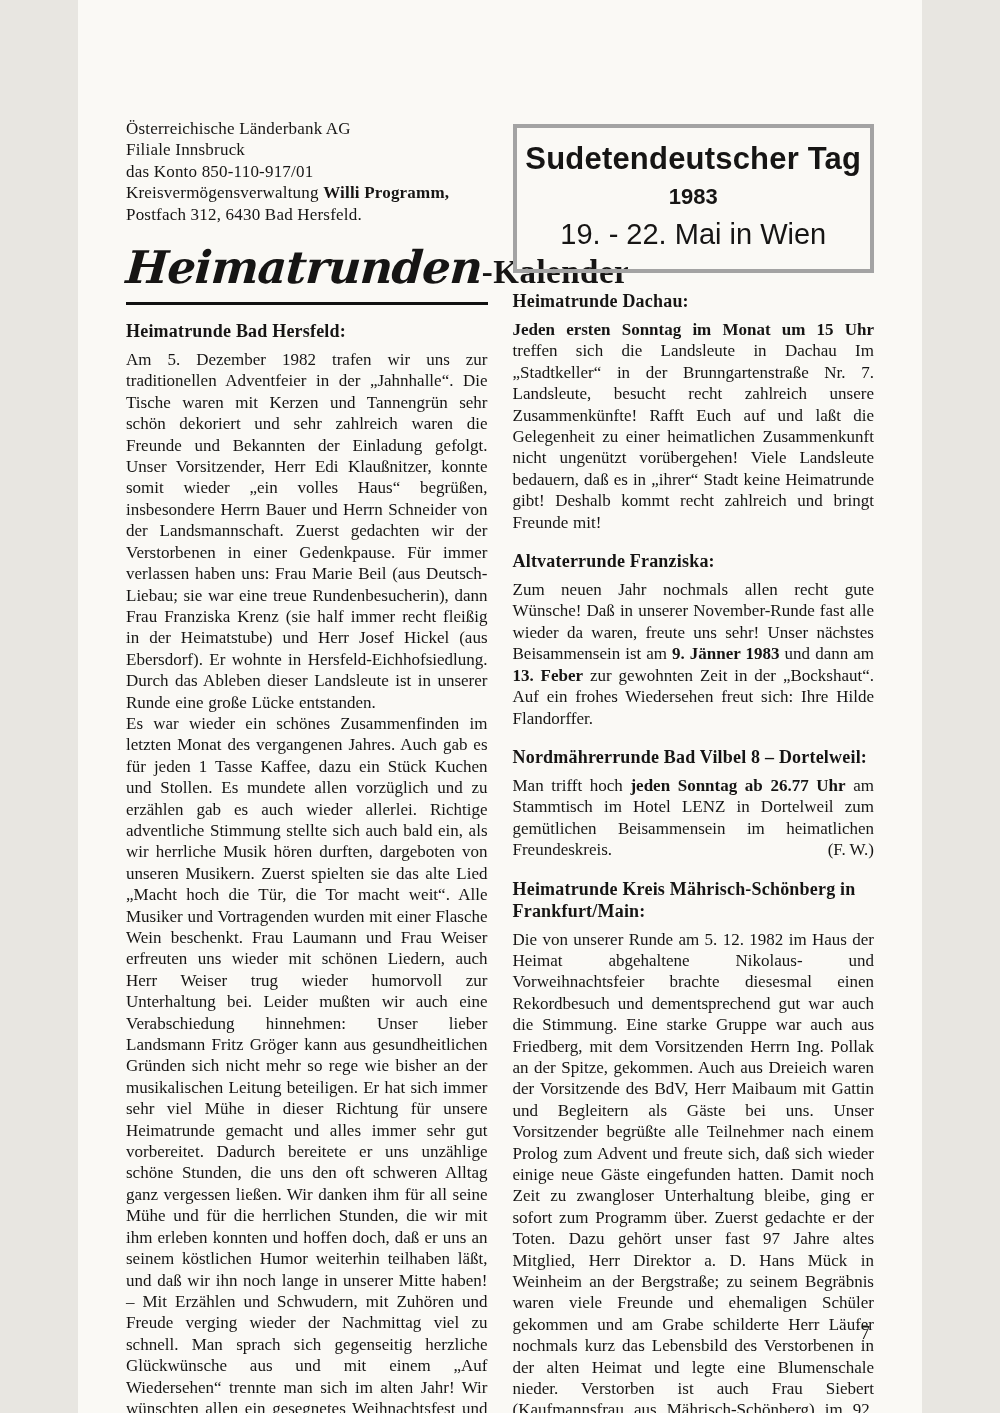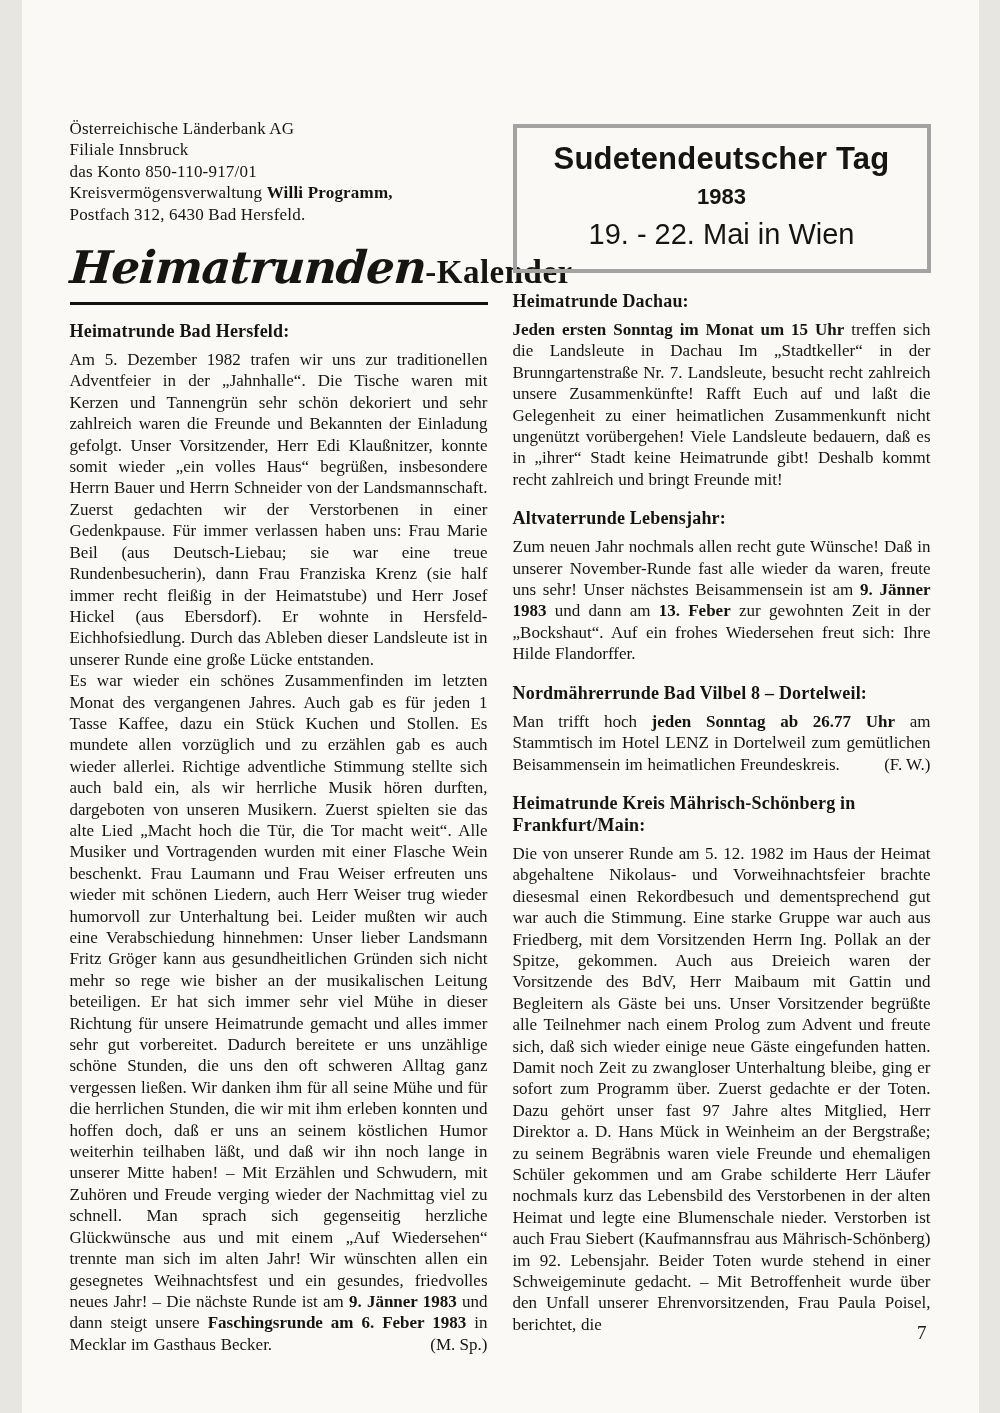--- a/index.html
+++ b/index.html
@@ -2,21 +2,21 @@
 <html lang="de"><head>
 <meta charset="utf-8">
 <style>
   html, body {
     margin: 0;
     padding: 0;
     background: #e8e6e1;
   }
   .page {
     position: relative;
-    width: 957px;
+    width: 844px;
     height: 1413px;
     margin: 0 auto;
     background: #faf9f5;
     color: #161514;
     overflow: hidden;
     font-family: "Liberation Serif", serif;
   }
   .columns {
     display: flex;
     padding: 0 48px;
@@ -139,21 +139,21 @@
     <div class="col col-right">
       <div class="event-box">
         <div class="event-title">Sudetendeutscher Tag</div>
         <div class="event-year">1983</div>
         <div class="event-date">19. - 22. Mai in Wien</div>
       </div>
 
       <h3 class="sec-heading">Heimatrunde Dachau:</h3>
       <p class="body-text"><b>Jeden ersten Sonntag im Monat um 15 Uhr</b><span> treffen sich die Landsleute in Dachau Im „Stadtkeller“ in der Brunngartenstraße Nr. 7. Landsleute, besucht recht zahlreich unsere Zusammenkünfte! Rafft Euch auf und laßt die Gelegenheit zu einer heimatlichen Zusammenkunft nicht ungenützt vorübergehen! Viele Landsleute bedauern, daß es in „ihrer“ Stadt keine Heimatrunde gibt! Deshalb kommt recht zahlreich und bringt Freunde mit!</span></p>
 
-      <h3 class="sec-heading">Altvaterrunde Lebensjahr:</h3>
+      <h3 class="sec-heading">Altvaterrunde Franziska:</h3>
       <p class="body-text"><span>Zum neuen Jahr nochmals allen recht gute Wünsche! Daß in unserer November-Runde fast alle wieder da waren, freute uns sehr! Unser nächstes Beisammensein ist am </span><b>9. Jänner 1983</b><span> und dann am </span><b>13. Feber</b><span> zur gewohnten Zeit in der „Bockshaut“. Auf ein frohes Wiedersehen freut sich: Ihre Hilde Flandorffer.</span></p>
 
       <h3 class="sec-heading">Nordmährerrunde Bad Vilbel 8 – Dortelweil:</h3>
       <p class="body-text"><span>Man trifft hoch </span><b>jeden Sonntag ab 26.77 Uhr</b><span> am Stammtisch im Hotel LENZ in Dortelweil zum gemütlichen Beisammensein im heimatlichen Freundeskreis.</span></p>
       <div class="sig">(F. W.)</div>
 
       <h3 class="sec-heading">Heimatrunde Kreis Mährisch-Schönberg in Frankfurt/Main:</h3>
       <p class="body-text"><span>Die von unserer Runde am 5. 12. 1982 im Haus der Heimat abgehaltene Nikolaus- und Vorweihnachtsfeier brachte diesesmal einen Rekordbesuch und dementsprechend gut war auch die Stimmung. Eine starke Gruppe war auch aus Friedberg, mit dem Vorsitzenden Herrn Ing. Pollak an der Spitze, gekommen. Auch aus Dreieich waren der Vorsitzende des BdV, Herr Maibaum mit Gattin und Begleitern als Gäste bei uns. Unser Vorsitzender begrüßte alle Teilnehmer nach einem Prolog zum Advent und freute sich, daß sich wieder einige neue Gäste eingefunden hatten. Damit noch Zeit zu zwangloser Unterhaltung bleibe, ging er sofort zum Programm über. Zuerst gedachte er der Toten. Dazu gehört unser fast 97 Jahre altes Mitglied, Herr Direktor a. D. Hans Mück in Weinheim an der Bergstraße; zu seinem Begräbnis waren viele Freunde und ehemaligen Schüler gekommen und am Grabe schilderte Herr Läufer nochmals kurz das Lebensbild des Verstorbenen in der alten Heimat und legte eine Blumenschale nieder. Verstorben ist auch Frau Siebert (Kaufmannsfrau aus Mährisch-Schönberg) im 92. Lebensjahr. Beider Toten wurde stehend in einer Schweigeminute gedacht. – Mit Betroffenheit wurde über den Unfall unserer Ehrenvorsitzenden, Frau Paula Poisel, berichtet, die</span></p>
     </div>
   </div>

